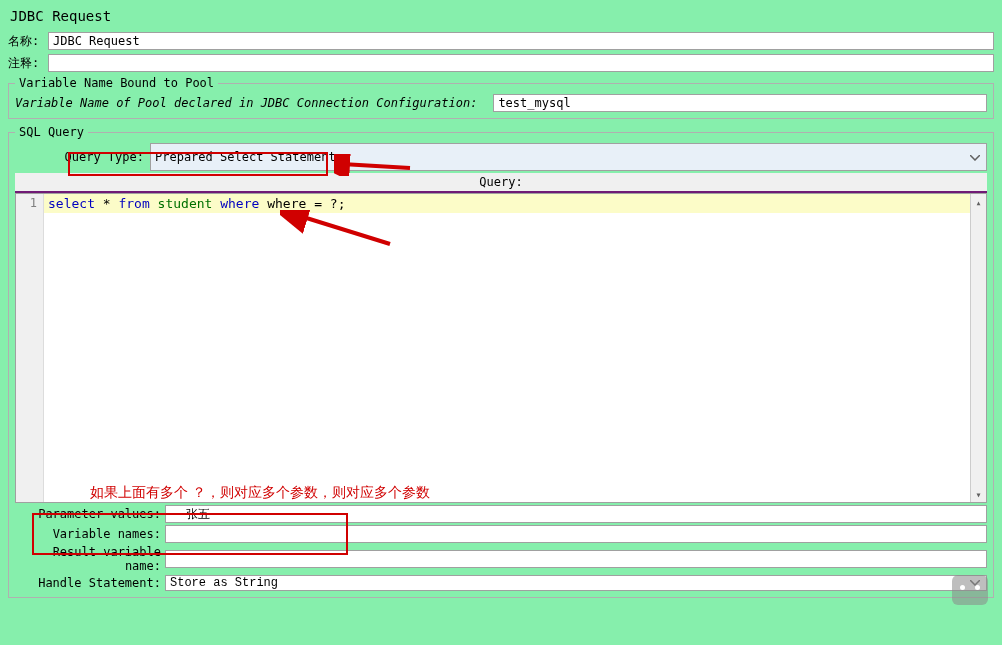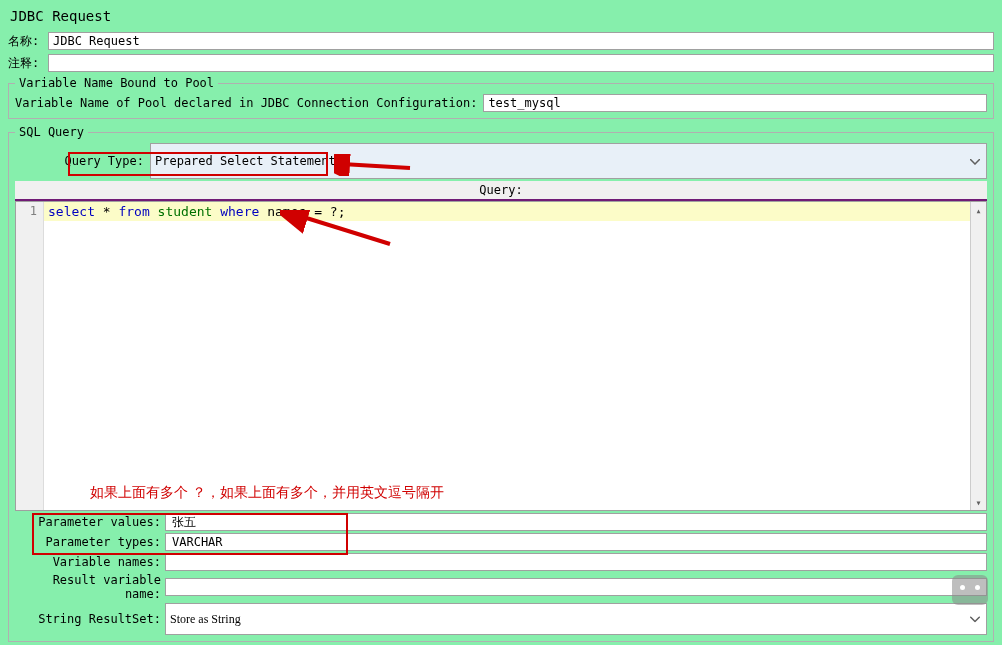--- a/index.html
+++ b/index.html
@@ -49,40 +49,41 @@
 legend {
   font-size: 12px;
   padding: 0 4px;
   color: #000;
 }
 .pool-row {
   display: flex;
   align-items: center;
 }
 .pool-label {
-  padding-right: 6px;
+  padding-right: 16px;
+  font-style: italic;
 }
 .sql-fieldset {
   margin-top: 6px;
 }
 .query-type-row {
   display: flex;
   align-items: center;
   margin-bottom: 2px;
 }
 .query-type-label {
   width: 135px;
   text-align: right;
   padding-right: 6px;
 }
 .query-type-select {
   flex: 1;
   border: 1px solid #a0a0a0;
   background: #e8f0f8;
-  height: 36px;
+  height: 28px;
   padding: 1px 4px;
   font-family: inherit;
   font-size: 12px;
   position: relative;
   display: flex;
   align-items: center;
   justify-content: flex-start;
 }
 .chevron {
   position: absolute;
@@ -157,31 +158,31 @@
 .param-label {
   width: 150px;
   text-align: right;
   padding-right: 4px;
 }
 .param-input {
   flex: 1;
   border: 1px solid #a0a0a0;
   background: #fff;
   height: 18px;
-  padding: 1px 6px;
+  padding: 1px 20px;
   font-family: inherit;
   font-size: 12px;
 }
 .handle-select {
   flex: 1;
   border: 1px solid #a0a0a0;
   background: #fff;
-  height: 32px;
+  height: 16px;
   padding: 1px 4px;
-  font-family: Liberation Serif, serif;
+  font-family: Liberation Mono, monospace;
   font-size: 12px;
   display:flex;
   align-items:center;
   position:relative;
 }
 .red-arrow {
   position: absolute;
   z-index: 15;
   pointer-events:none;
 }
@@ -267,47 +268,43 @@
       </div>
     </div>
 
     <div class="query-header">Query:</div>
 
     <div class="editor-wrap">
       <div class="gutter">
         <div>1</div>
       </div>
       <div class="editor">
-        <div class="editor-line"><span class="kw-blue">select</span><span class="kw-normal"> * </span><span class="kw-blue">from</span><span class="kw-green"> student </span><span class="kw-blue">where</span><span class="kw-normal"> names = ?;</span></div>
+        <div class="editor-line"><span class="kw-blue">select</span><span class="kw-normal"> * </span><span class="kw-blue">from</span><span class="kw-green"> student </span><span class="kw-blue">where</span><span class="kw-normal"> where = ?;</span></div>
       </div>
       <div class="scrollbar-v">
         <div class="arrow-up">▴</div>
         <div style="flex:1"></div>
         <div class="arrow-down">▾</div>
       </div>
     </div>
 
     <div class="param-row">
       <div class="param-label">Parameter values:</div>
       <input class="param-input" value="张五" style="">
     </div>
     <div class="param-row">
-      <div class="param-label">Parameter types:</div>
-      <input class="param-input" value="VARCHAR" style="">
-    </div>
-    <div class="param-row">
       <div class="param-label">Variable names:</div>
       <input class="param-input" value="" style="">
     </div>
     <div class="param-row">
       <div class="param-label">Result variable name:</div>
       <input class="param-input" value="" style="">
     </div>
     <div class="param-row">
-      <div class="param-label">String ResultSet:</div>
+      <div class="param-label">Handle Statement:</div>
       <div class="handle-select">
         <span>Store as String</span>
         <span class="chevron">
           <svg width="10" height="6">
               <path d="M0 0 L5 5 L10 0" fill="none" stroke="#606060" stroke-width="1.5"></path>
             </svg>
         </span>
       </div>
     </div>
 
@@ -328,17 +325,17 @@
 
 <svg class="red-arrow" style="left:280px; top:210px;" width="120" height="40">
   <defs>
       <marker id="ah2" markerWidth="10" markerHeight="8" refX="2" refY="4" orient="auto">
         <path d="M0,0 L10,4 L0,8 Z" fill="#d00000"></path>
       </marker>
     </defs>
   <line x1="110" y1="34" x2="20" y2="6" stroke="#d00000" stroke-width="4" marker-end="url(#ah2)"></line>
 </svg>
 
-<div class="hint-text" style="left:90px; top:484px;">如果上面有多个 ？，如果上面有多个，并用英文逗号隔开</div>
+<div class="hint-text" style="left:90px; top:484px;">如果上面有多个 ？，则对应多个参数，则对应多个参数</div>
 
 <div class="watermark">
   <div class="watermark-icon"></div>
 </div>
 
 </body></html>

